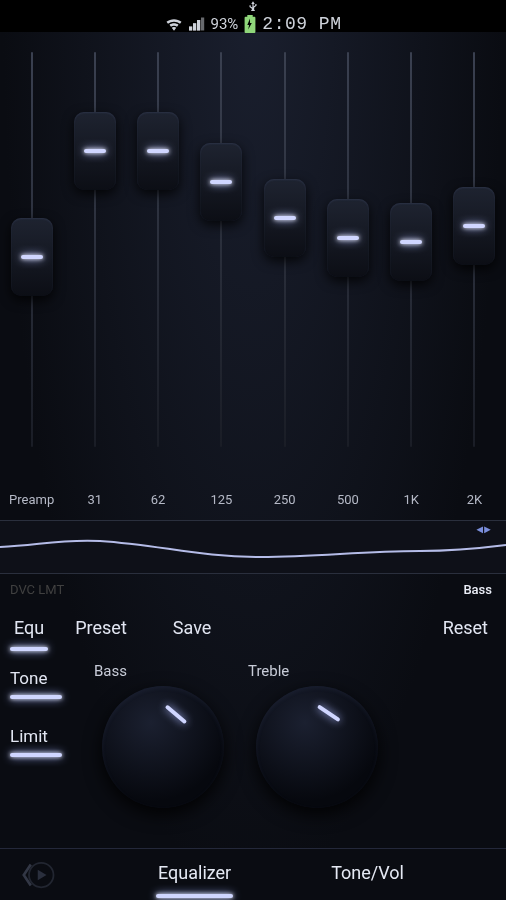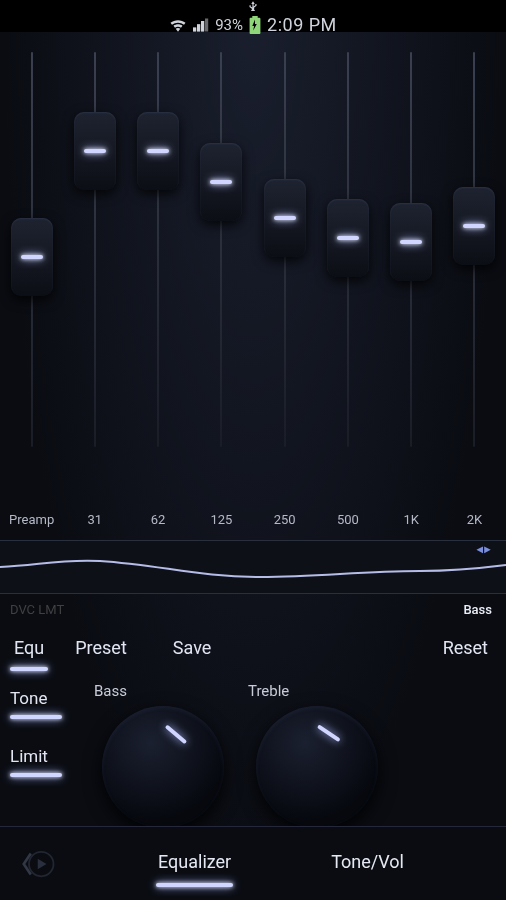--- a/index.html
+++ b/index.html
@@ -3,30 +3,30 @@
 <meta charset="utf-8">
 <style>
 * { margin: 0; padding: 0; box-sizing: border-box; font-family: -apple-system, Roboto, sans-serif; }
 body { width: 506px; height: 900px; background: radial-gradient(ellipse at center top, #1a1f2e 0%, #0a0c12 70%); color: #c8ccd8; overflow: hidden; }
 
 
 .status-bar { height: 32px; background: #000; display: flex; align-items: center; justify-content: space-between; padding: 0 8px; font-size: 15px; color: #cfd3db; flex-direction: column; }
 .status-left { display: flex; gap: 4px; align-items: center; }
 .status-right { display: flex; gap: 6px; align-items: center; }
 .usb-icon { width: 14px; height: 14px; }
-.clock { font-size: 18px; letter-spacing: 0.5px; }
+.clock { font-size: 18px; letter-spacing: 0.5px; font-family: Liberation Mono, monospace; }
 
 
 .eq-area { height: 460px; display: flex; padding: 10px 0 0 0; position: relative; }
 .eq-band { flex: 1; display: flex; flex-direction: column; align-items: center; justify-content: flex-start; position: relative; }
 .slider-track { width: 2px; height: 395px; background: linear-gradient(to bottom, #3a4050, #1a1d26); position: relative; margin-top: 10px; border-radius: 2px; }
 .slider-thumb { position: absolute; left: 50%; transform: translateX(-50%); width: 42px; height: 78px; background: linear-gradient(to bottom, #1e2330, #0c0e15); border-radius: 10px; box-shadow: 0 4px 12px rgba(0,0,0,0.8), inset 0 1px 2px rgba(120,140,200,0.15); cursor: grab; }
 .slider-thumb::after { content: ''; position: absolute; left: 10px; right: 10px; top: 50%; height: 4px; margin-top: -2px; background: #d0d6ff; border-radius: 2px; box-shadow: 0 0 10px #aeb9ff, 0 0 4px #fff; }
 
-.eq-labels { height: 28px; display: flex; margin-top: 20px; }
+.eq-labels { height: 28px; display: flex; margin-top: 0; }
 .eq-labels span { flex: 1; text-align: center; font-size: 13px; color: #b5b9c6; }
 
 
 .curve-strip { height: 54px; border-top: 1px solid #2a2f3d; border-bottom: 1px solid #2a2f3d; position: relative; background: #0e1018; }
 .curve-strip svg { position: absolute; inset: 0; }
 .scroll-arrows { position: absolute; right: 16px; top: 2px; font-size: 11px; color: #7a8edb; letter-spacing: -3px; }
 
 
 .dvc-row { display: flex; justify-content: space-between; padding: 8px 14px 8px 10px; font-size: 13px; }
 .dvc-row .lmt { color: #404040; }
@@ -42,21 +42,21 @@
 .tone-row { display: flex; align-items: flex-start; padding: 4px 18px 0 10px; gap: 32px; height: 158px; }
 .toggles { display: flex; flex-direction: column; gap: 30px; padding-top: 6px; }
 .toggle { font-size: 17px; color: #e2e6f2; position: relative; padding-bottom: 8px; cursor: pointer; width: 52px; }
 .knob-group { display: flex; flex-direction: column; align-items: center; }
 .knob-label { font-size: 15px; color: #c8ccd8; margin-bottom: 6px; align-self: flex-start; margin-left: -8px; }
 .knob { width: 122px; height: 122px; border-radius: 50%; background: radial-gradient(circle at 40% 30%, #1b2030, #06080e 70%); box-shadow: 0 6px 18px rgba(0,0,0,0.9), inset 0 2px 4px rgba(110,130,200,0.1); position: relative; cursor: pointer; }
 .knob::after { content: ''; position: absolute; width: 26px; height: 4px; background: #d0d6ff; border-radius: 2px; box-shadow: 0 0 8px #aeb9ff; top: 18px; left: 64px; transform: rotate(40deg); transform-origin: left center; }
 .knob2::after { top: 18px; left: 62px; transform: rotate(34deg); }
 
 
-.bottom-bar { position: absolute; bottom: 0; left: 0; right: 0; height: 74px; border-top: 1px solid #24283a; display: flex; align-items: center; padding: 0 8px; background: #0a0c12; }
+.bottom-bar { position: absolute; bottom: 0; left: 0; right: 0; height: 52px; border-top: 1px solid #24283a; display: flex; align-items: center; padding: 0 8px; background: #0a0c12; }
 .back-play { width: 56px; display: flex; align-items: center; justify-content: center; opacity: 0.5; }
 .back-play svg { width: 42px; height: 42px; }
 .tabs { flex: 1; display: flex; gap: 96px; justify-content: center; }
 .tab { font-size: 18px; color: #e5e9f4; position: relative; padding: 8px 2px 12px; cursor: pointer; }
 </style>
 </head>
 <body>
 
 <div class="status-bar">
   <div class="status-left">

